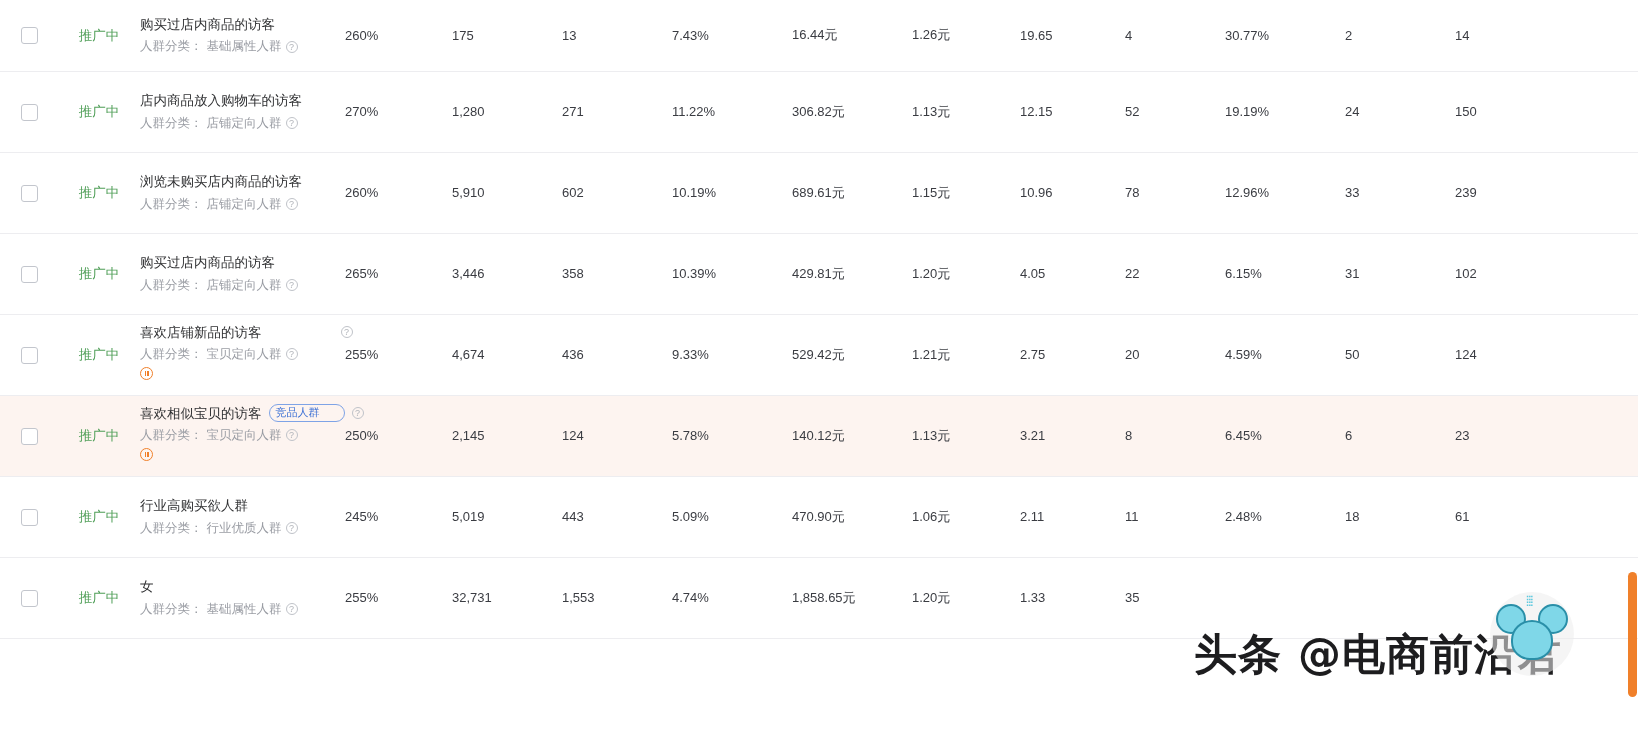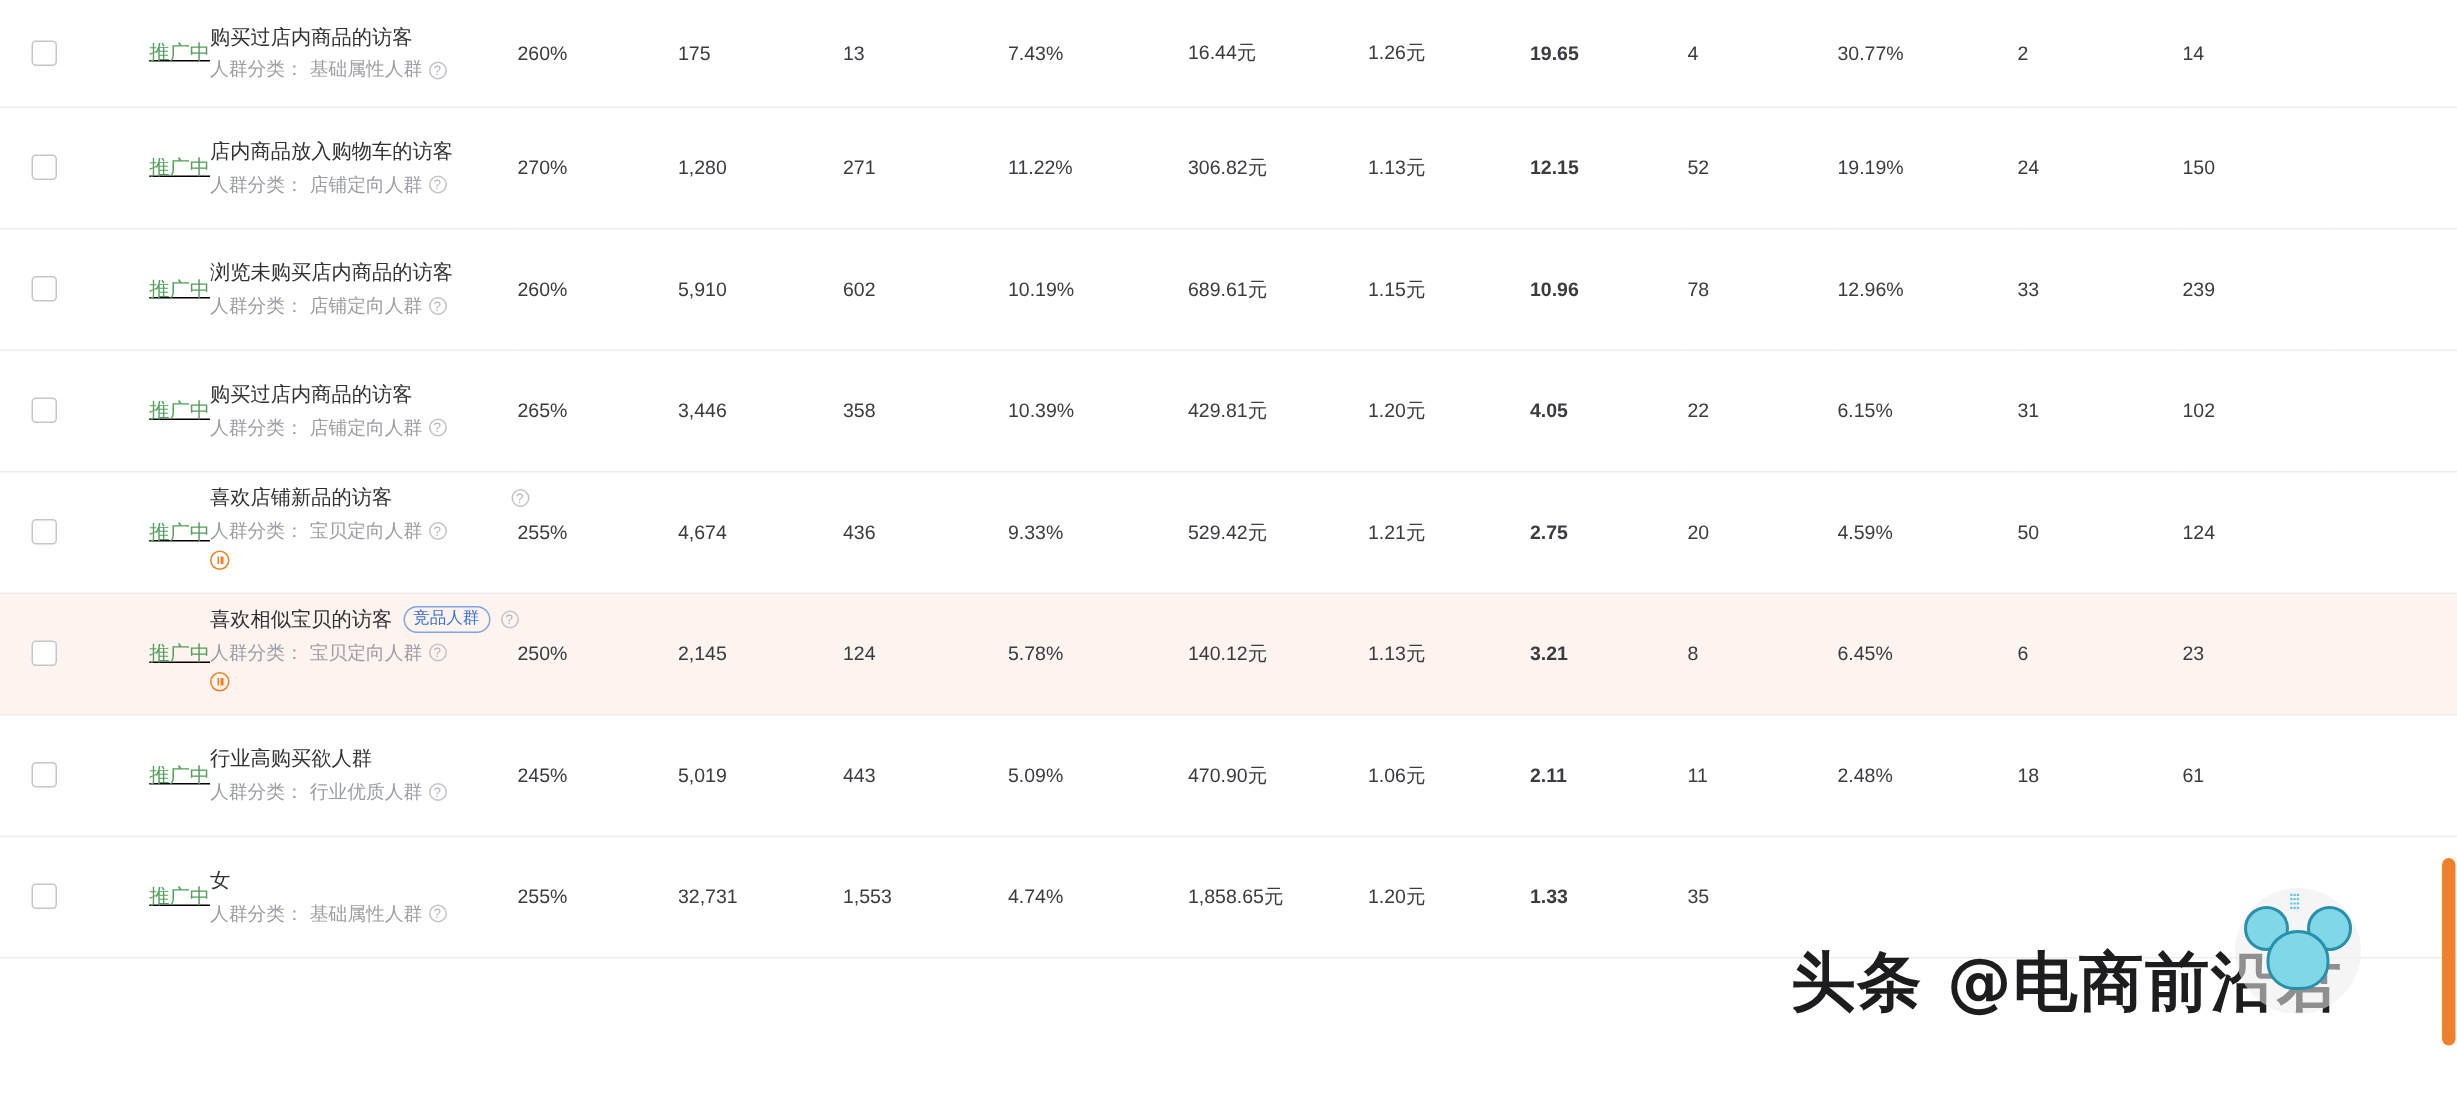--- a/index.html
+++ b/index.html
@@ -26,40 +26,40 @@
   
   .c-check  { width: 58px;  }
   .c-status { width: 82px;  }
   .c-name   { width: 205px; }
   .c-v1     { width: 107px; margin-top: 16px; }
   .c-v2     { width: 110px; }
   .c-v3     { width: 110px; }
   .c-v4     { width: 120px; }
   .c-v5     { width: 120px; }
   .c-v6     { width: 108px; }
-  .c-v7     { width: 105px; font-weight: bold; }
+  .c-v7     { width: 105px; }
   .c-v8     { width: 100px; }
   .c-v9     { width: 120px; }
   .c-v10    { width: 110px; }
   .c-v11    { width: 100px; }
   .c-pad    { width: 93px;  }
 
   
   .checkbox-cell { text-align: center; }
   .cb {
     display: inline-block;
     width: 17px; height: 17px;
     border: 1px solid #c3c6cd;
     border-radius: 3px;
     background: #fff;
     vertical-align: middle;
     cursor: pointer;
   }
 
-  .status-cell { text-align: right; text-decoration: underline; }
+  .status-cell { text-align: center; }
   .status-text {
     color: #52a05a;
     font-size: 13.5px;
     white-space: nowrap;
     cursor: pointer;
   }
 
   .name-cell { padding-left: 2px; margin-left: 35px; }
   .name-wrap { display: block; line-height: 1.45; }
   .name-top {
@@ -70,21 +70,21 @@
     color: #303133;
     font-size: 13.5px;
     cursor: pointer;
   }
   .badge {
     display: inline-block;
     font-size: 11px;
     color: #3b6fd4;
     border: 1px solid #7ea3e6;
     border-radius: 9px;
-    padding: 0px 6px 1px 6px;
+    padding: 0px 24px 1px 6px;
     line-height: 15px;
     white-space: nowrap;
   }
   .name-sub {
     display: flex; align-items: center; gap: 4px;
     color: #9a9da4;
     font-size: 12.5px;
     margin-top: 3px;
     white-space: nowrap;
   }

